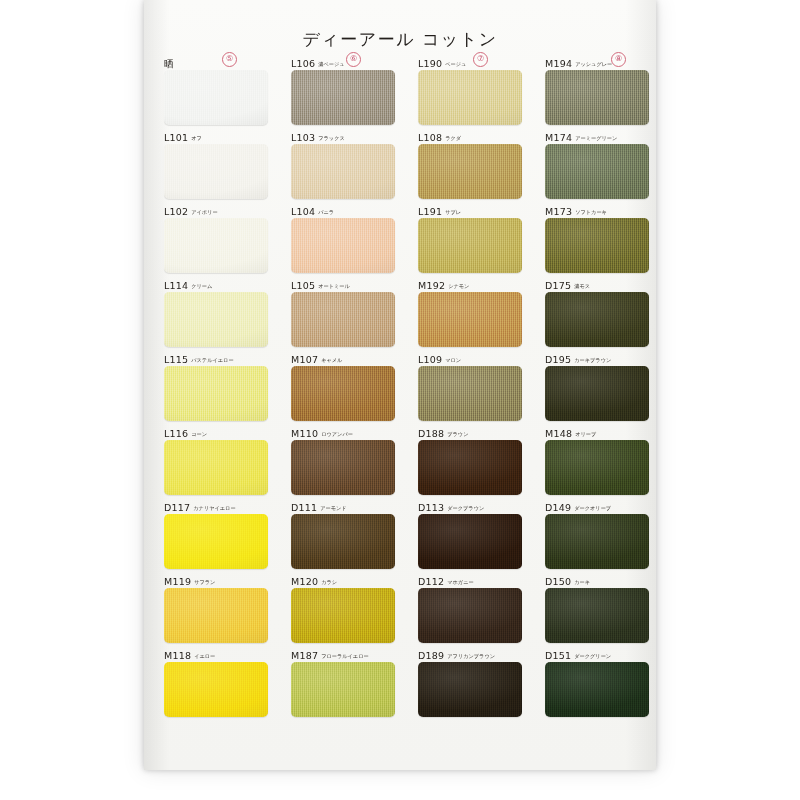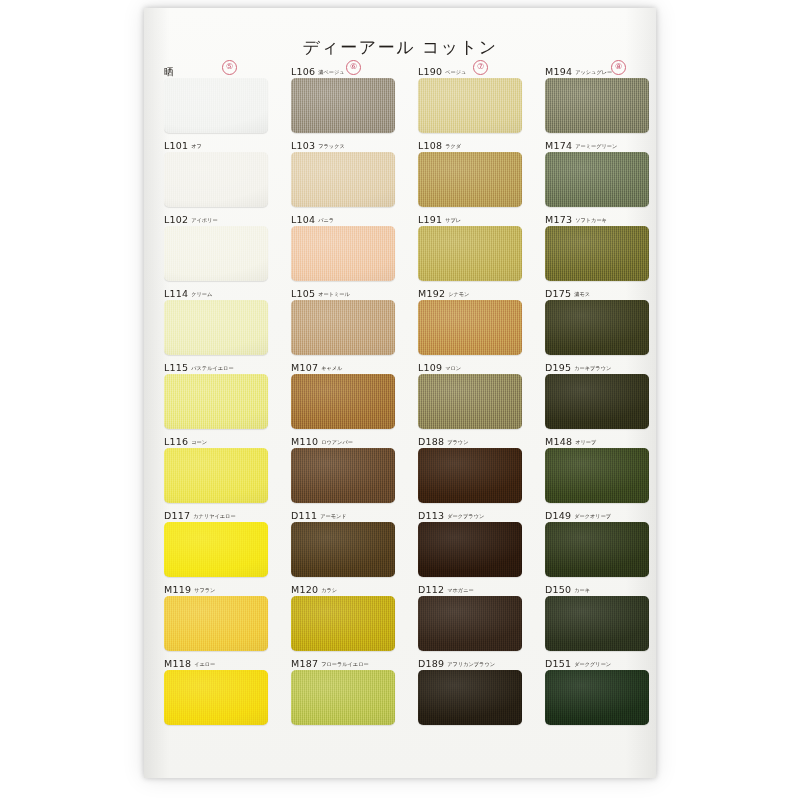--- a/index.html
+++ b/index.html
@@ -10,21 +10,21 @@
     overflow:hidden;
   }
   #page{
     position:relative;
     width:800px;height:800px;
     background:#ffffff;
   }
   
   #sheet{
     position:absolute;
-    left:144px;top:8px;
+    left:144px;top:0;
     width:512px;height:770px;
     background:linear-gradient(180deg,#fbfbf9 0%,#f7f7f4 40%,#f4f4f1 100%);
     box-shadow:0 0 6px rgba(0,0,0,.22), 0 0 22px rgba(0,0,0,.10);
   }
   #sheet:before{
     content:"";position:absolute;left:0;top:0;right:0;bottom:0;
     background:linear-gradient(90deg,rgba(0,0,0,.07) 0%,rgba(0,0,0,0) 5%,rgba(0,0,0,0) 94%,rgba(0,0,0,.06) 100%);
     pointer-events:none;
   }
   #title{

